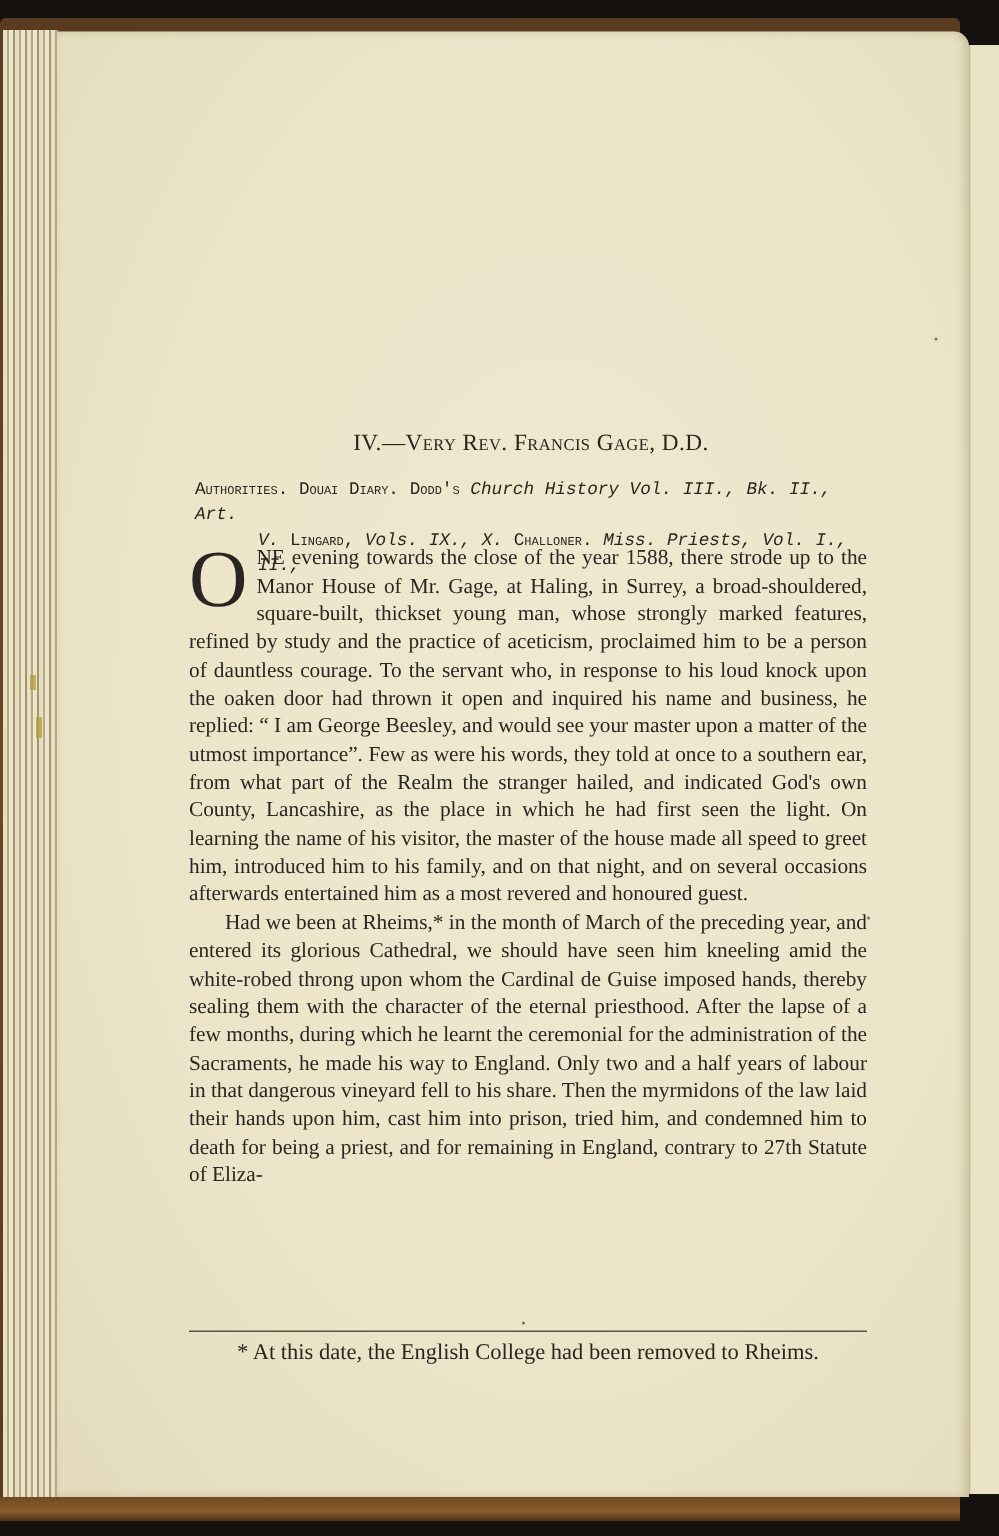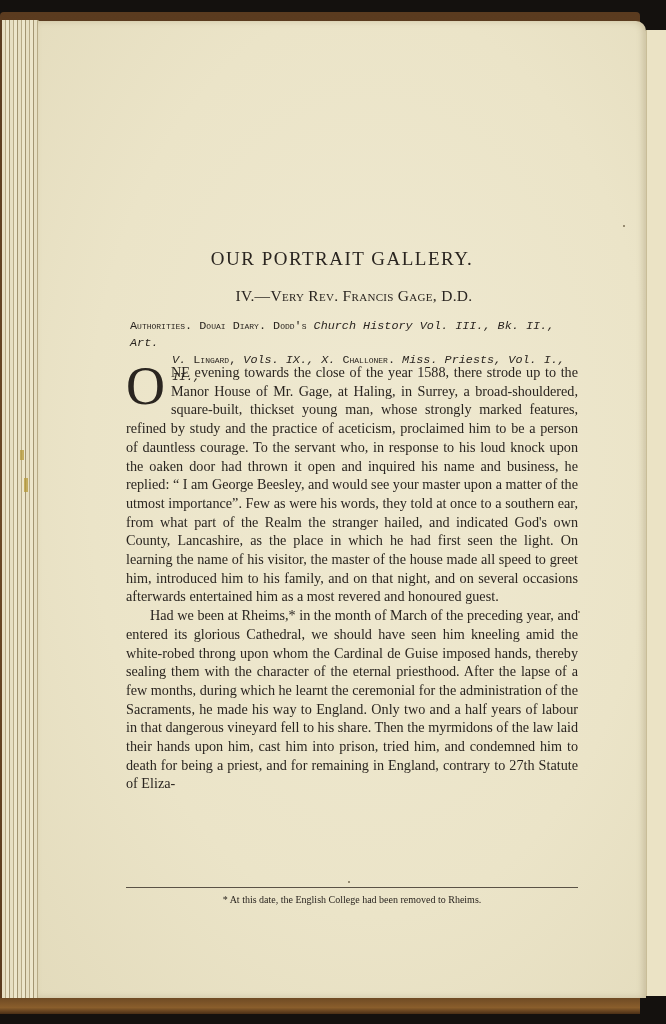--- a/index.html
+++ b/index.html
@@ -70,37 +70,36 @@
   .dropcap {
     float: left; font-size: 54px; line-height: 44px;
     margin: 1px 6px 0 0; height: 46px;
   }
   .rule {
     position: absolute; left: 88px; width: 452px; top: 866px;
     border-top: 1px solid #5a5246;
   }
   .footnote {
     position: absolute; left: 88px; width: 452px; top: 873px;
-    text-align: center; font-size: 10px;
+    text-align: center; font-size: 15px;
   }
   .speck { position: absolute; width: 2px; height: 2px; background: #7a6e55; border-radius: 1px; }
 </style>
 </head>
 <body>
 
 <div class="cover"></div>
 <div class="cover-bottom"></div>
 <div class="next-leaf"></div>
 <div class="page-stack">
   <div class="stain" style="left:18px; top:430px; height:10px;"></div>
   <div class="stain" style="left:22px; top:458px; height:14px;"></div>
 </div>
 
 <div class="page">
-  <div class="title">OUR PORTRAIT GALLERY.</div>
   <div class="subtitle sc">IV.—Very Rev. Francis Gage, D.D.</div>
 
   <div class="authorities">
     <div class="line1">
       <span class="sc">Authorities.</span>
       <span class="sc">  Douai Diary.</span>
       <span class="sc">  Dodd's </span><i>Church History Vol. III., Bk. II., Art.</i>
     </div>
     <div class="line2">
       <i>V.</i>

